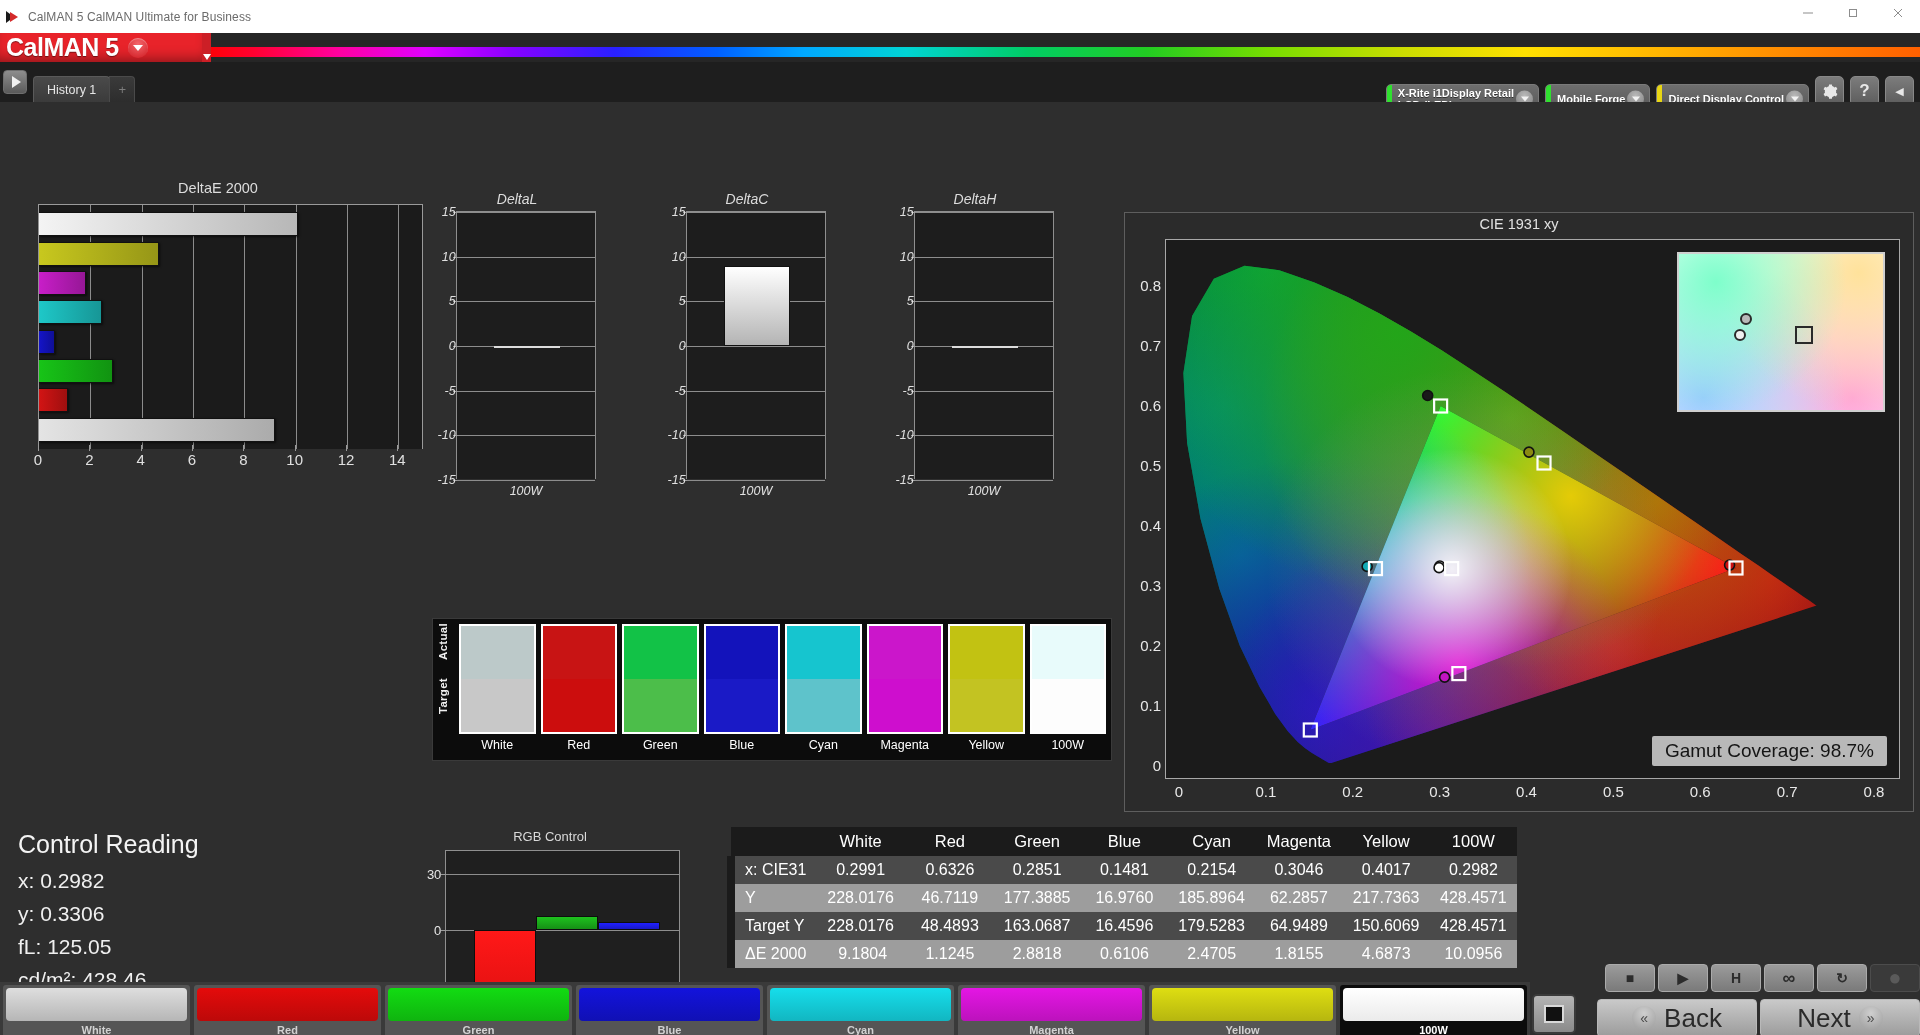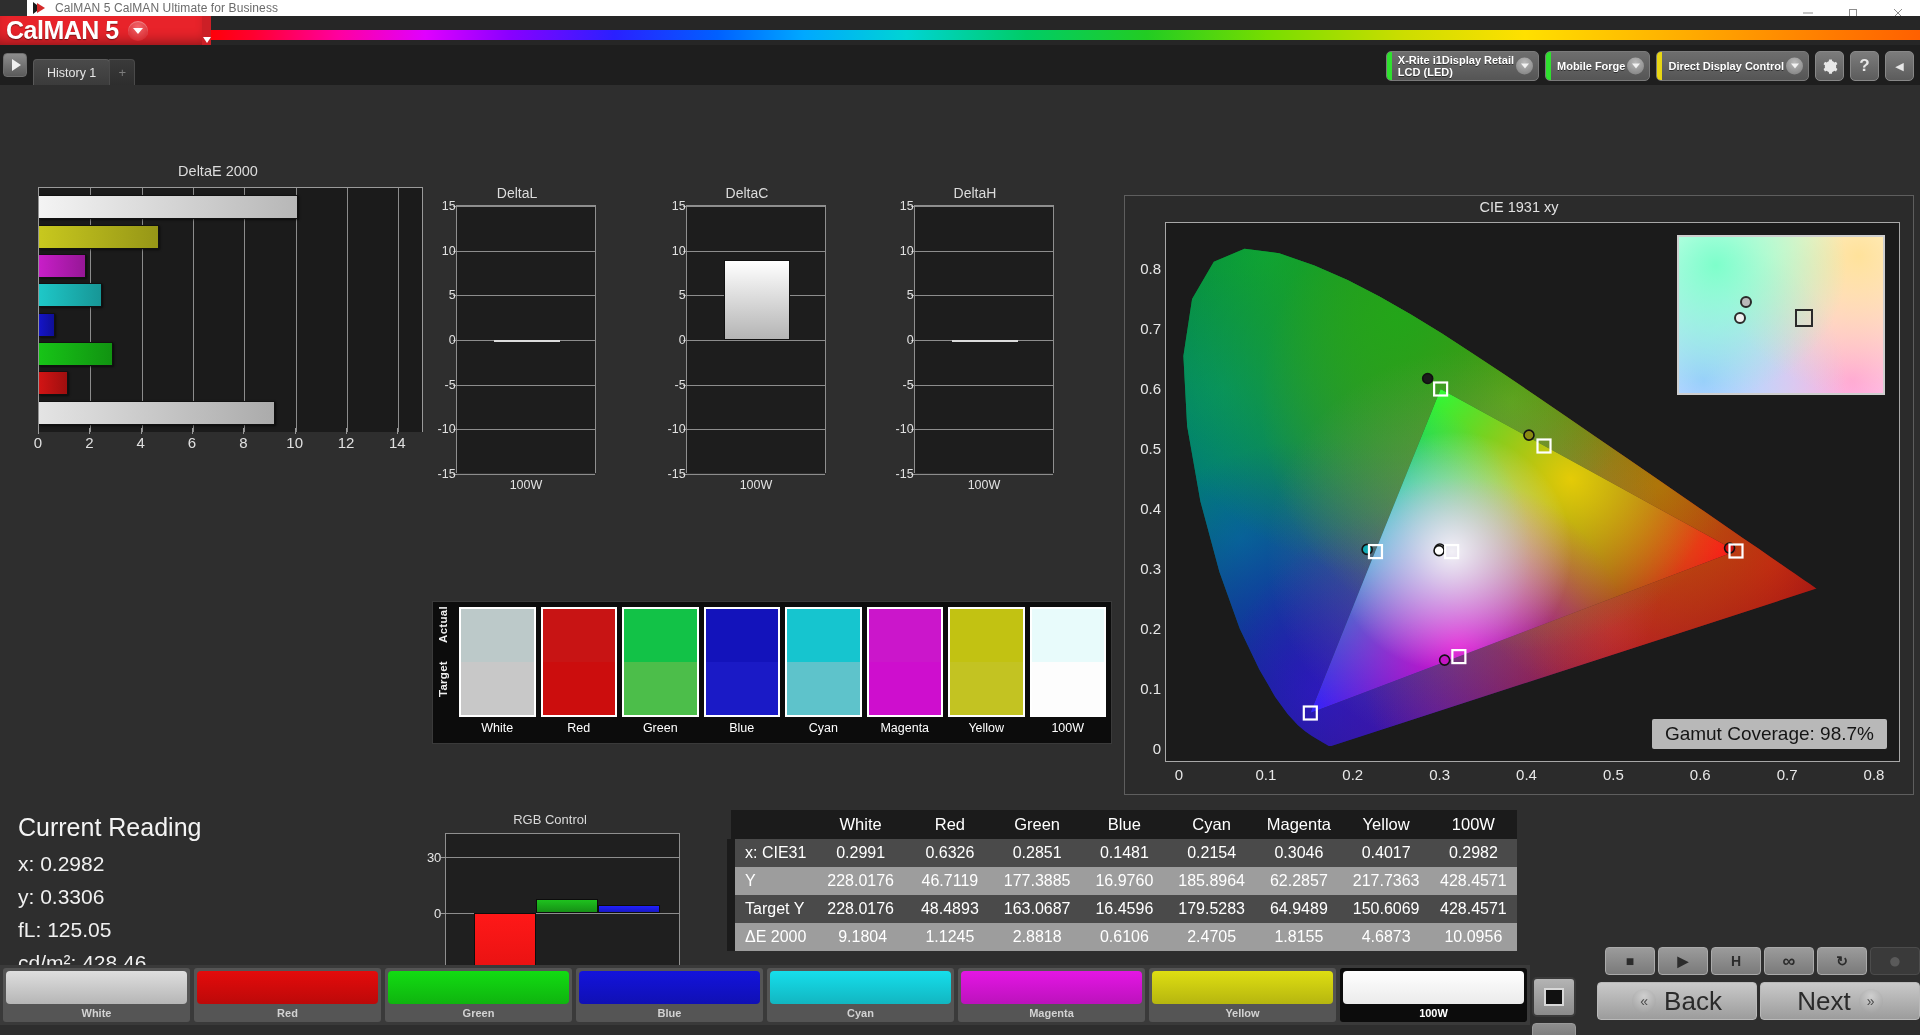--- a/index.html
+++ b/index.html
@@ -6,23 +6,22 @@
   html, body {
     width:1920px; height:1035px;
     background:#2e2e2e;
     font-family:"Liberation Sans", sans-serif;
     overflow:hidden;
     -webkit-font-smoothing:antialiased;
   }
 
   
   #titlebar {
-    height:16px; background:#ffffff; display:flex; align-items:center;
+    height:33px; background:#ffffff; display:flex; align-items:center;
     position:relative;
-    margin-left:27px;
   }
   #app-mark {
     width:16px; height:14px; margin-left:5px; margin-right:7px;
     position:relative;
   }
   #app-mark .tri1 {
     position:absolute; left:1px; top:1px; width:0;height:0;
     border-left:8px solid #1a1a1a; border-top:6px solid transparent; border-bottom:6px solid transparent;
   }
   #app-mark .tri2 {
@@ -93,20 +92,21 @@
     background:linear-gradient(#3a3a3a,#2d2d2d);
     border:1px solid #4a4a4a; border-bottom:none; border-radius:0 4px 0 0;
     color:#7d7d7d; font-size:13px; align-self:flex-end;
   }
   #devgroup { position:absolute; right:6px; top:6px; display:flex; gap:6px; align-items:center; }
   .devsel {
     height:30px; display:flex; align-items:center;
     background:linear-gradient(#6e6e6e,#555);
     border:1px solid #7a7a7a; border-radius:5px; overflow:hidden;
     position:relative;
+    margin-top:16px;
   }
   .devsel .ledbar { width:5px; height:100%; }
   .devsel .devtext {
     padding:0 24px 0 6px; color:#fff; font-size:11px; font-weight:bold;
     line-height:12px; white-space:nowrap;
     text-shadow:0 1px 0 rgba(0,0,0,.5);
   }
   .devsel .devtext .l2 { font-weight:bold; display:block; }
   .devsel .dd {
     position:absolute; right:5px; top:50%; transform:translateY(-50%);
@@ -137,21 +137,21 @@
     border-left:1px solid #9a9a9a;
   }
   .de-grid { position:absolute; top:0; bottom:0; width:1px; background:#8c8c8c; }
   #de-bars { position:absolute; inset:0; display:flex; flex-direction:column; justify-content:space-evenly; padding:2px 0; }
   .de-bar { height:24px; border:1px solid #111; border-left:none; box-shadow:1px 1px 2px rgba(0,0,0,.6); }
   #de-axis { position:absolute; left:20px; top:271px; width:385px; height:22px; }
   .de-tick { position:absolute; top:0; font-size:15px; color:#e0e0e0; transform:translateX(-50%); }
   .de-tickmark { position:absolute; top:-6px; width:1px; height:6px; background:#9a9a9a; }
 
   
-  .dsmall { position:absolute; top:100px; width:170px; height:310px; }
+  .dsmall { position:absolute; top:89px; width:170px; height:310px;font-style:italic; }
   .dsmall .t { text-align:center; font-size:14px; color:#dcdcdc; margin-bottom:4px;}
   .dsmall .plot {
     position:relative; margin-left:24px; width:140px; height:268px;
     background:#1d1d1d; border:1px solid #8f8f8f; border-bottom:none;
   }
   .dsmall .hline { position:absolute; left:0; right:0; height:1px; background:#8d8d8d; }
   .dsmall .ylab { position:absolute; right:101%; font-size:12.5px; color:#e0e0e0; transform:translateY(-50%); white-space:nowrap;}
   .dsmall .ytick { position:absolute; left:-4px; width:4px; height:1px; background:#9a9a9a; }
   .dsmall .xlab { text-align:center; margin-left:24px; width:140px; font-size:12.5px; color:#e2e2e2; margin-top:5px;}
   .dsmall .dbar { position:absolute; border:1px solid #111; }
@@ -543,21 +543,21 @@
         <span>Green</span>
         <span>Blue</span>
         <span>Cyan</span>
         <span>Magenta</span>
         <span>Yellow</span>
         <span>100W</span>
       </div>
   </div>
 
   <div id="cr">
-    <h2>Current Reading</h2>
+    <h2>Control Reading</h2>
     <div class="row">x: 0.2982</div>
     <div class="row">y: 0.3306</div>
     <div class="row">fL: 125.05</div>
     <div class="row">cd/m²: 428.46</div>
   </div>
 
   <div id="rgbb">
     <div class="t">RGB Control</div>
     <div class="plot">
         <div class="hline" style="top: 22.5714px;"></div>

